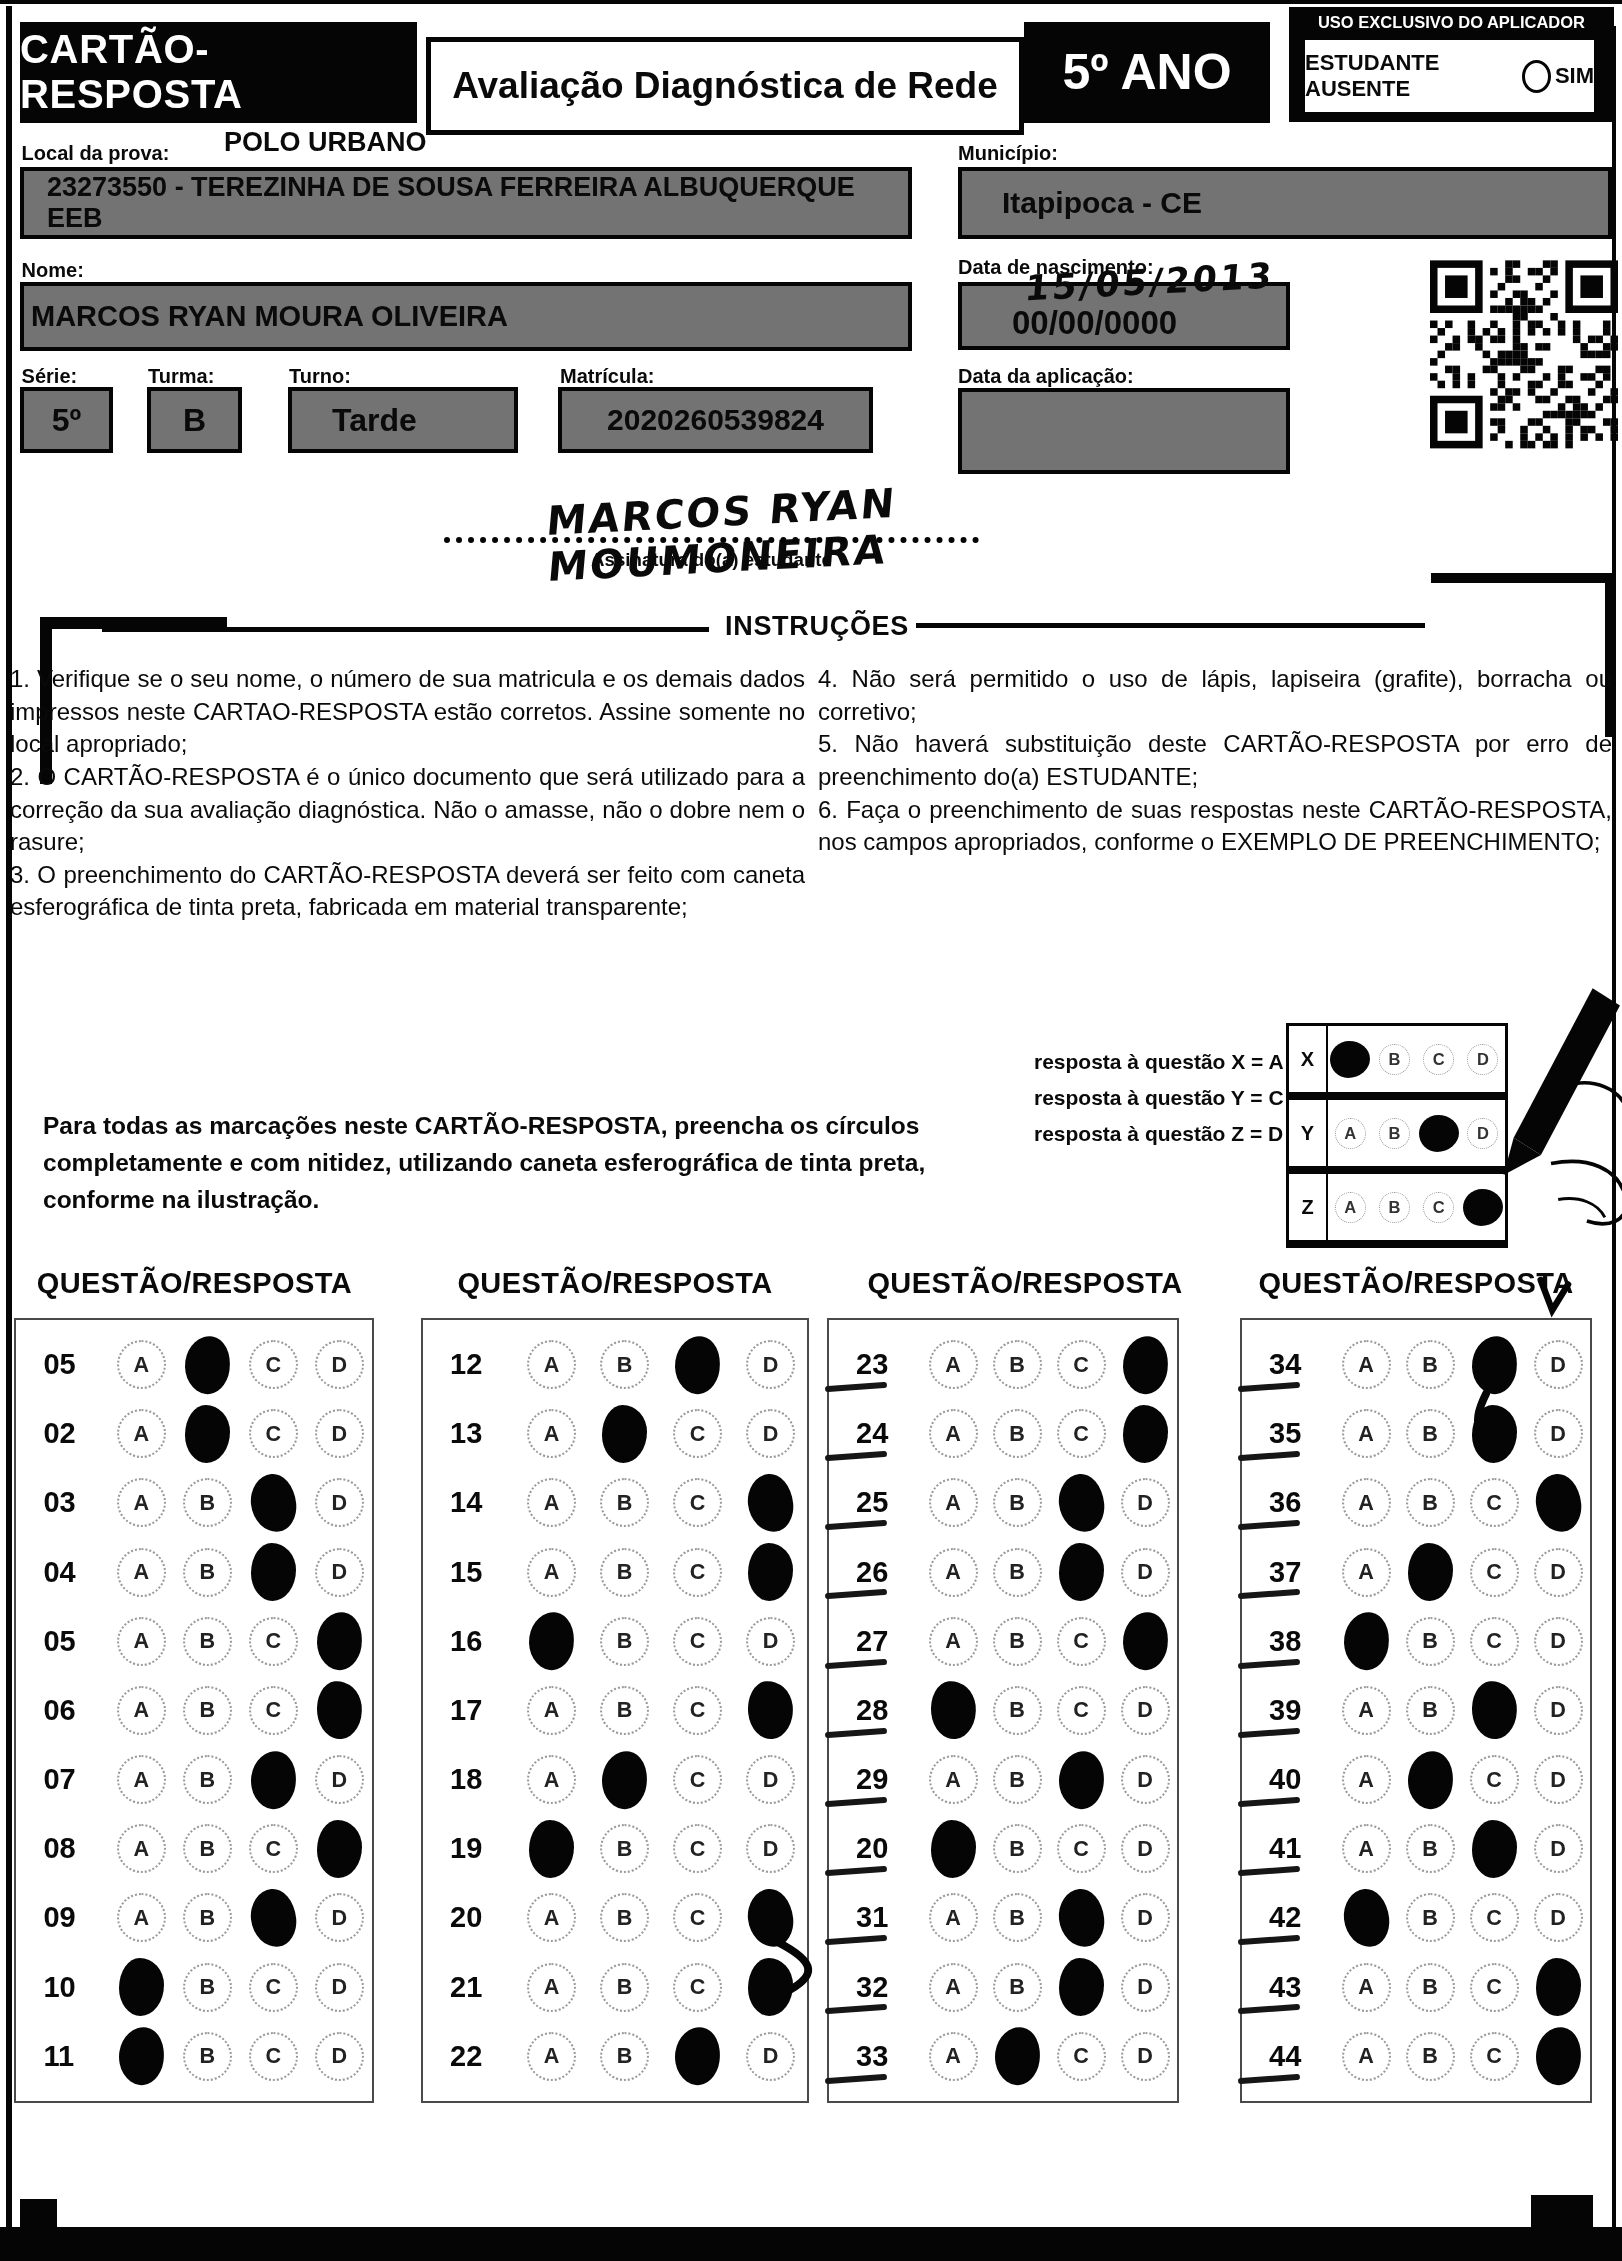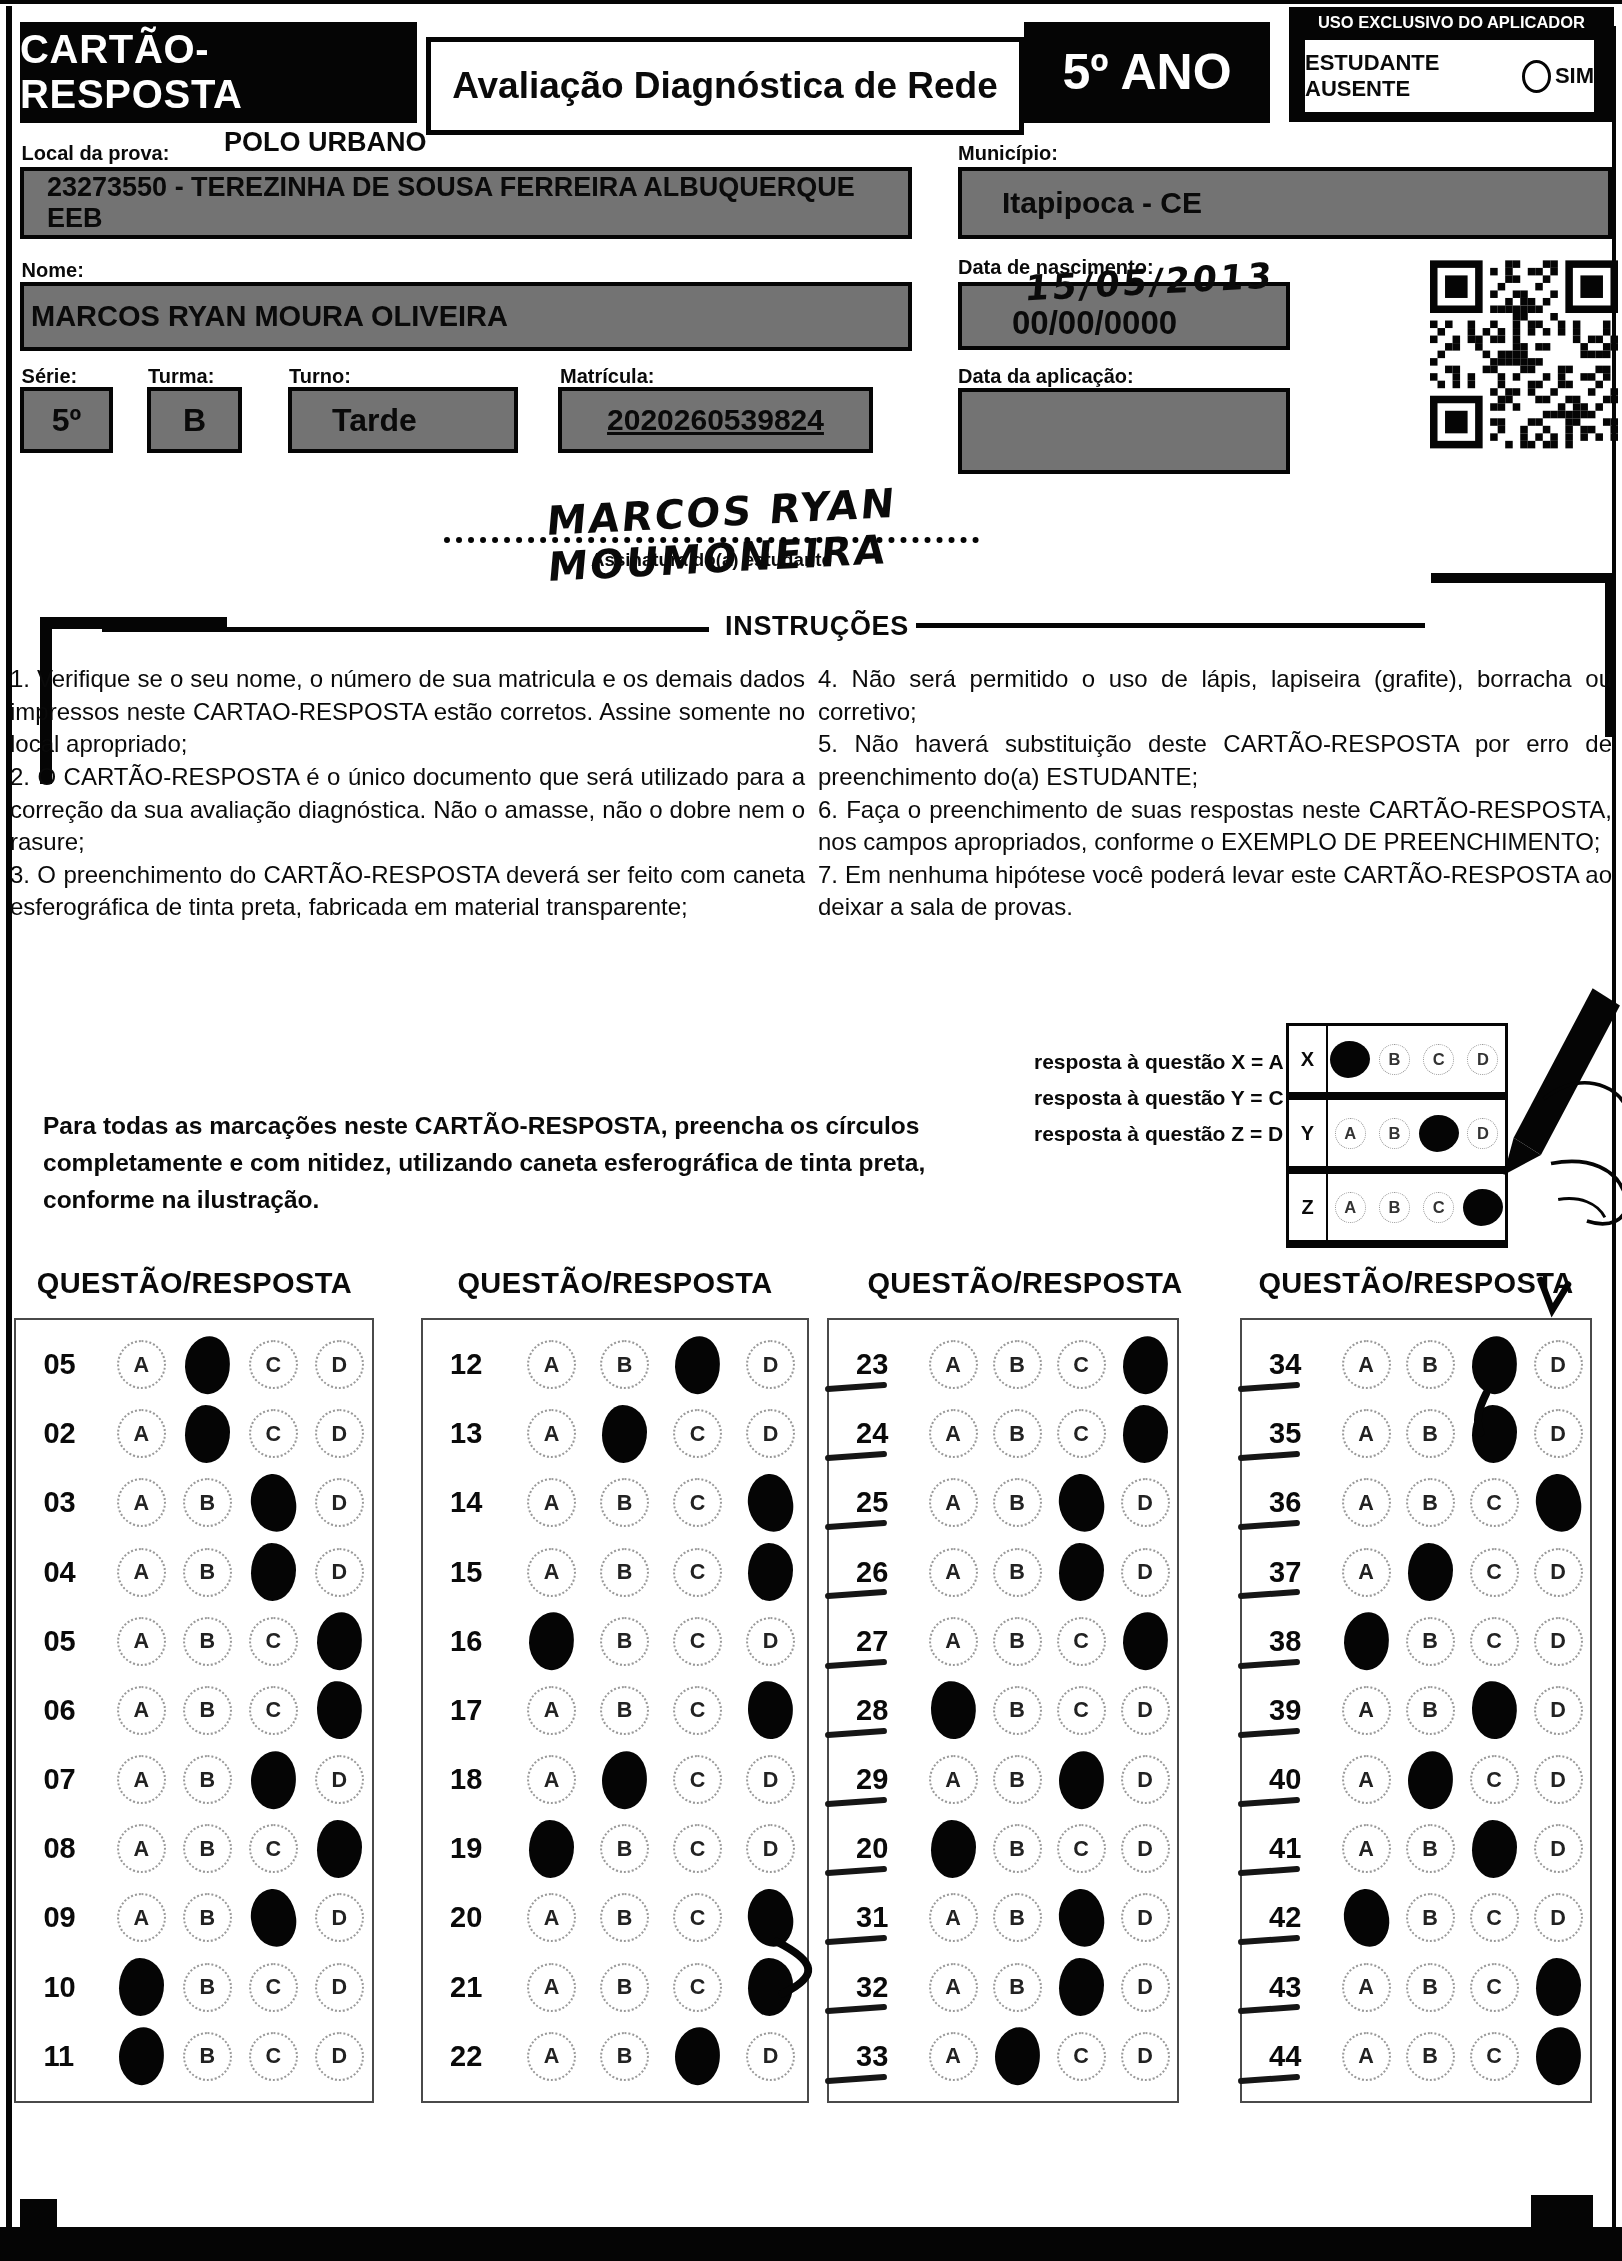--- a/index.html
+++ b/index.html
@@ -39,21 +39,21 @@
         font-weight:700;box-sizing:border-box;}
   .school-box{left:20px;top:167px;width:892px;height:72px;font-size:27px;padding-left:23px;}
   .municipio-box{left:958px;top:167px;width:654px;height:72px;font-size:30px;padding-left:40px;}
   .nome-box{left:20px;top:282px;width:892px;height:69px;font-size:29px;padding-left:7px;}
   .nasc-box{left:958px;top:282px;width:332px;height:68px;font-size:33px;padding-left:50px;
             align-items:flex-end;padding-bottom:4.3px;}
   .aplic-box{left:958px;top:388px;width:332px;height:86px;}
   .serie-box{left:20px;top:387px;width:93px;height:66px;font-size:32px;justify-content:center;padding-left:0;}
   .turma-box{left:147px;top:387px;width:95px;height:66px;font-size:32px;justify-content:center;}
   .turno-box{left:288px;top:387px;width:230px;height:66px;font-size:32px;padding-left:40px;}
-  .matric-box{left:558px;top:387px;width:315px;height:66px;font-size:30px;justify-content:center;text-decoration:underline;}
+  .matric-box{left:558px;top:387px;width:315px;height:66px;font-size:30px;justify-content:center;}
 
   .handwriting{font-family:"DejaVu Sans",sans-serif;font-weight:700;
                transform:rotate(-3deg) skewX(-8deg);}
   .hw-date{left:63px;top:-24.5px;font-size:35px;position:absolute;letter-spacing:2.9px;white-space:nowrap;}
   .signature-hw{left:432px;top:489px;width:575px;text-align:center;font-size:40px;letter-spacing:2.2px;}
   .sig-line{left:444px;top:537px;width:535px;border-bottom:6.5px dotted #050505;height:0;}
   .sig-label{left:444px;top:549px;width:535px;text-align:center;font-size:18.7px;font-weight:700;}
 
   
   .brk{background:#050505;}
@@ -363,21 +363,20 @@
 
   <div class="abs instr-col" style="left:10px;top:663px;width:795px;" id="instr-left">
       <p>1. Verifique se o seu nome, o número de sua matricula e os demais dados impressos neste CARTAO-RESPOSTA estão corretos. Assine somente no local apropriado;</p>
       <p>2. O CARTÃO-RESPOSTA é o único documento que será utilizado para a correção da sua avaliação diagnóstica. Não o amasse, não o dobre nem o rasure;</p>
       <p>3. O preenchimento do CARTÃO-RESPOSTA deverá ser feito com caneta esferográfica de tinta preta, fabricada em material transparente;</p>
     </div>
   <div class="abs instr-col" style="left:818px;top:663px;width:794px;" id="instr-right">
       <p>4. Não será permitido o uso de lápis, lapiseira (grafite), borracha ou corretivo;</p>
       <p>5. Não haverá substituição deste CARTÃO-RESPOSTA por erro de preenchimento do(a) ESTUDANTE;</p>
       <p>6. Faça o preenchimento de suas respostas neste CARTÃO-RESPOSTA, nos campos apropriados, conforme o EXEMPLO DE PREENCHIMENTO;</p>
-      <p>7. Em nenhuma hipótese você poderá levar este CARTÃO-RESPOSTA ao deixar a sala de provas.</p>
     </div>
 
   <div class="abs para-note">Para todas as marcações neste CARTÃO-RESPOSTA, preencha os círculos completamente e com nitidez, utilizando caneta esferográfica de tinta preta, conforme na ilustração.</div>
   <div class="abs legend">
     <div>resposta à questão X = A</div>
     <div>resposta à questão Y = C</div>
     <div>resposta à questão Z = D</div>
   </div>
   <div class="abs ex-table" id="ex-table">
       <div class="ex-row">

